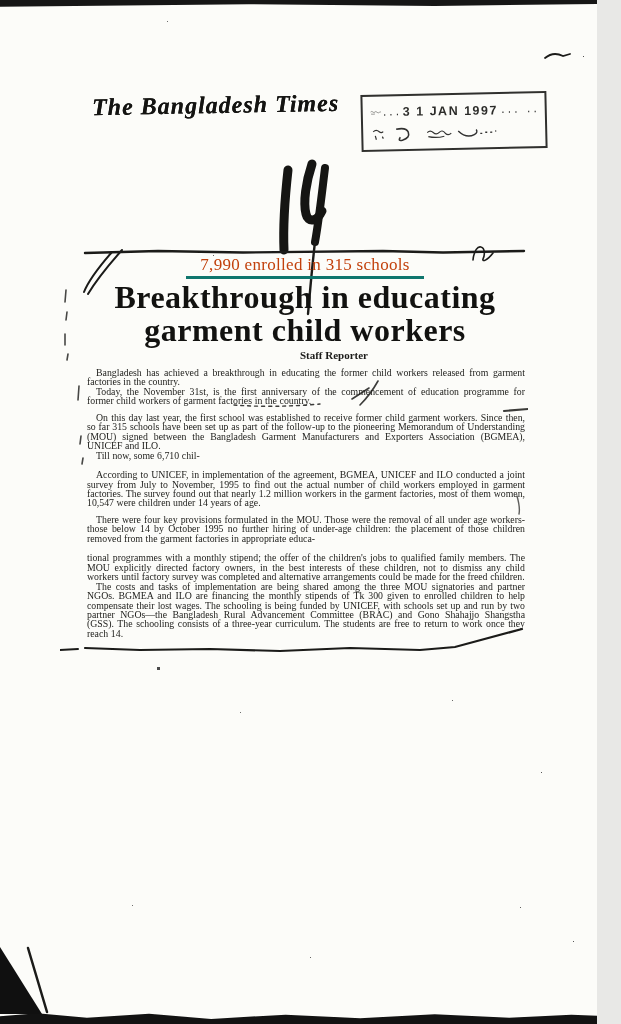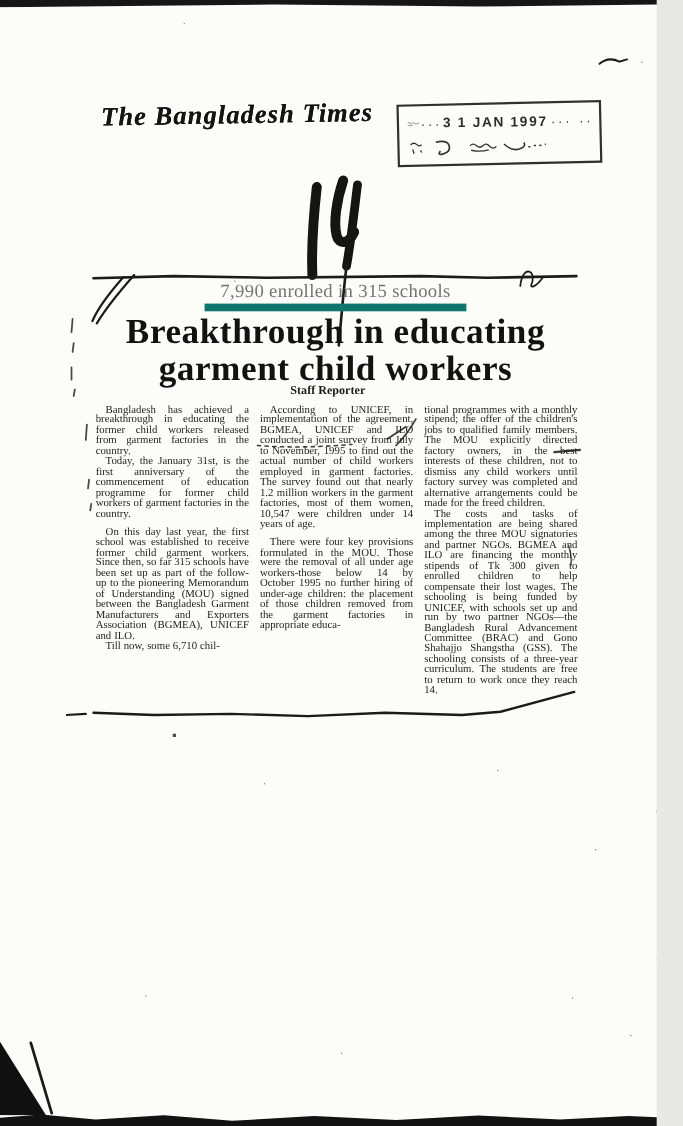--- a/index.html
+++ b/index.html
@@ -38,27 +38,27 @@
   .stamp-date{font-family:"Liberation Sans",sans-serif;font-weight:700;font-size:12.5px;
     letter-spacing:1.5px;color:#1a1a18;white-space:nowrap;transform:rotate(.5deg);margin:0 2px;}
   .stamp svg{display:block;}
 
   
   .hw-num{position:absolute;left:250px;top:142px;width:110px;height:180px;}
 
   
   .top-rule{position:absolute;left:83px;top:247px;width:443px;height:8px;}
   .headline-box{position:absolute;left:85px;top:255px;width:440px;text-align:center;}
-  .kicker{display:inline-block;font-size:17px;letter-spacing:.3px;color:#737373;
-    border-bottom:7px solid #0f766e;padding:0 14px 1px 14px;}
+  .kicker{display:inline-block;font-size:17px;letter-spacing:.3px;color:#c2410c;
+    border-bottom:3px solid #0f766e;padding:0 14px 1px 14px;}
   .headline{margin-top:2px;font-size:32px;line-height:33px;font-weight:700;letter-spacing:.5px;color:#121210;}
-  .byline{position:absolute;left:228px;top:349px;width:140px;text-align:center;
+  .byline{position:absolute;left:228px;top:349px;width:140px;text-align:right;
     font-size:11px;font-weight:700;color:#1b1b19;}
 
-  .columns{position:absolute;left:87px;top:368px;width:438px;display:flex;gap:10px;}
+  .columns{position:absolute;left:87px;top:368px;width:438px;display:flex;gap:10px;flex-direction:column;}
   .col{flex:1 1 0;min-width:0;}
   .para{margin:0;font-size:9.8px;line-height:9.45px;text-align:justify;color:#22221f;
     word-spacing:.2px;}
   .para.indent{text-indent:9px;}
   .para.gap{margin-top:7px;}
 
   .pen{position:absolute;}
   .pen path, .pen line, .top-rule path, .torn path{fill:none;stroke:#1b1b19;stroke-linecap:round;}
   .torn{position:absolute;left:60px;top:620px;width:475px;height:50px;}
 </style>
@@ -144,21 +144,21 @@
     </div>
     <div class="headline">Breakthrough in educating</div>
     <div class="headline" style="margin-top:0">garment child workers</div>
   </div>
 
   <div class="byline">Staff Reporter</div>
 
   <div class="columns">
     <div class="col">
         <p class="para indent">Bangladesh has achieved a breakthrough in educating the former child workers released from garment factories in the country.</p>
-        <p class="para indent">Today, the January 31st, is the first anniversary of the commencement of education programme for former child workers of garment factories in the country.</p>
+        <p class="para indent">Today, the November 31st, is the first anniversary of the commencement of education programme for former child workers of garment factories in the country.</p>
         <p class="para indent gap">On this day last year, the first school was established to receive former child garment workers. Since then, so far 315 schools have been set up as part of the follow-up to the pioneering Memorandum of Understanding (MOU) signed between the Bangladesh Garment Manufacturers and Exporters Association (BGMEA), UNICEF and ILO.</p>
         <p class="para indent">Till now, some 6,710 chil-</p>
       </div>
     <div class="col">
         <p class="para indent">According to UNICEF, in implementation of the agreement, BGMEA, UNICEF and ILO conducted a joint survey from July to November, 1995 to find out the actual number of child workers employed in garment factories. The survey found out that nearly 1.2 million workers in the garment factories, most of them women, 10,547 were children under 14 years of age.</p>
         <p class="para indent gap">There were four key provisions formulated in the MOU. Those were the removal of all under age workers-those below 14 by October 1995 no further hiring of under-age children: the placement of those children removed from the garment factories in appropriate educa-</p>
       </div>
     <div class="col">
         <p class="para">tional programmes with a monthly stipend; the offer of the children's jobs to qualified family members. The MOU explicitly directed factory owners, in the best interests of these children, not to dismiss any child workers until factory survey was completed and alternative arrangements could be made for the freed children.</p>
         <p class="para indent">The costs and tasks of implementation are being shared among the three MOU signatories and partner NGOs. BGMEA and ILO are financing the monthly stipends of Tk 300 given to enrolled children to help compensate their lost wages. The schooling is being funded by UNICEF, with schools set up and run by two partner NGOs—the Bangladesh Rural Advancement Committee (BRAC) and Gono Shahajjo Shangstha (GSS). The schooling consists of a three-year curriculum. The students are free to return to work once they reach 14.</p>

